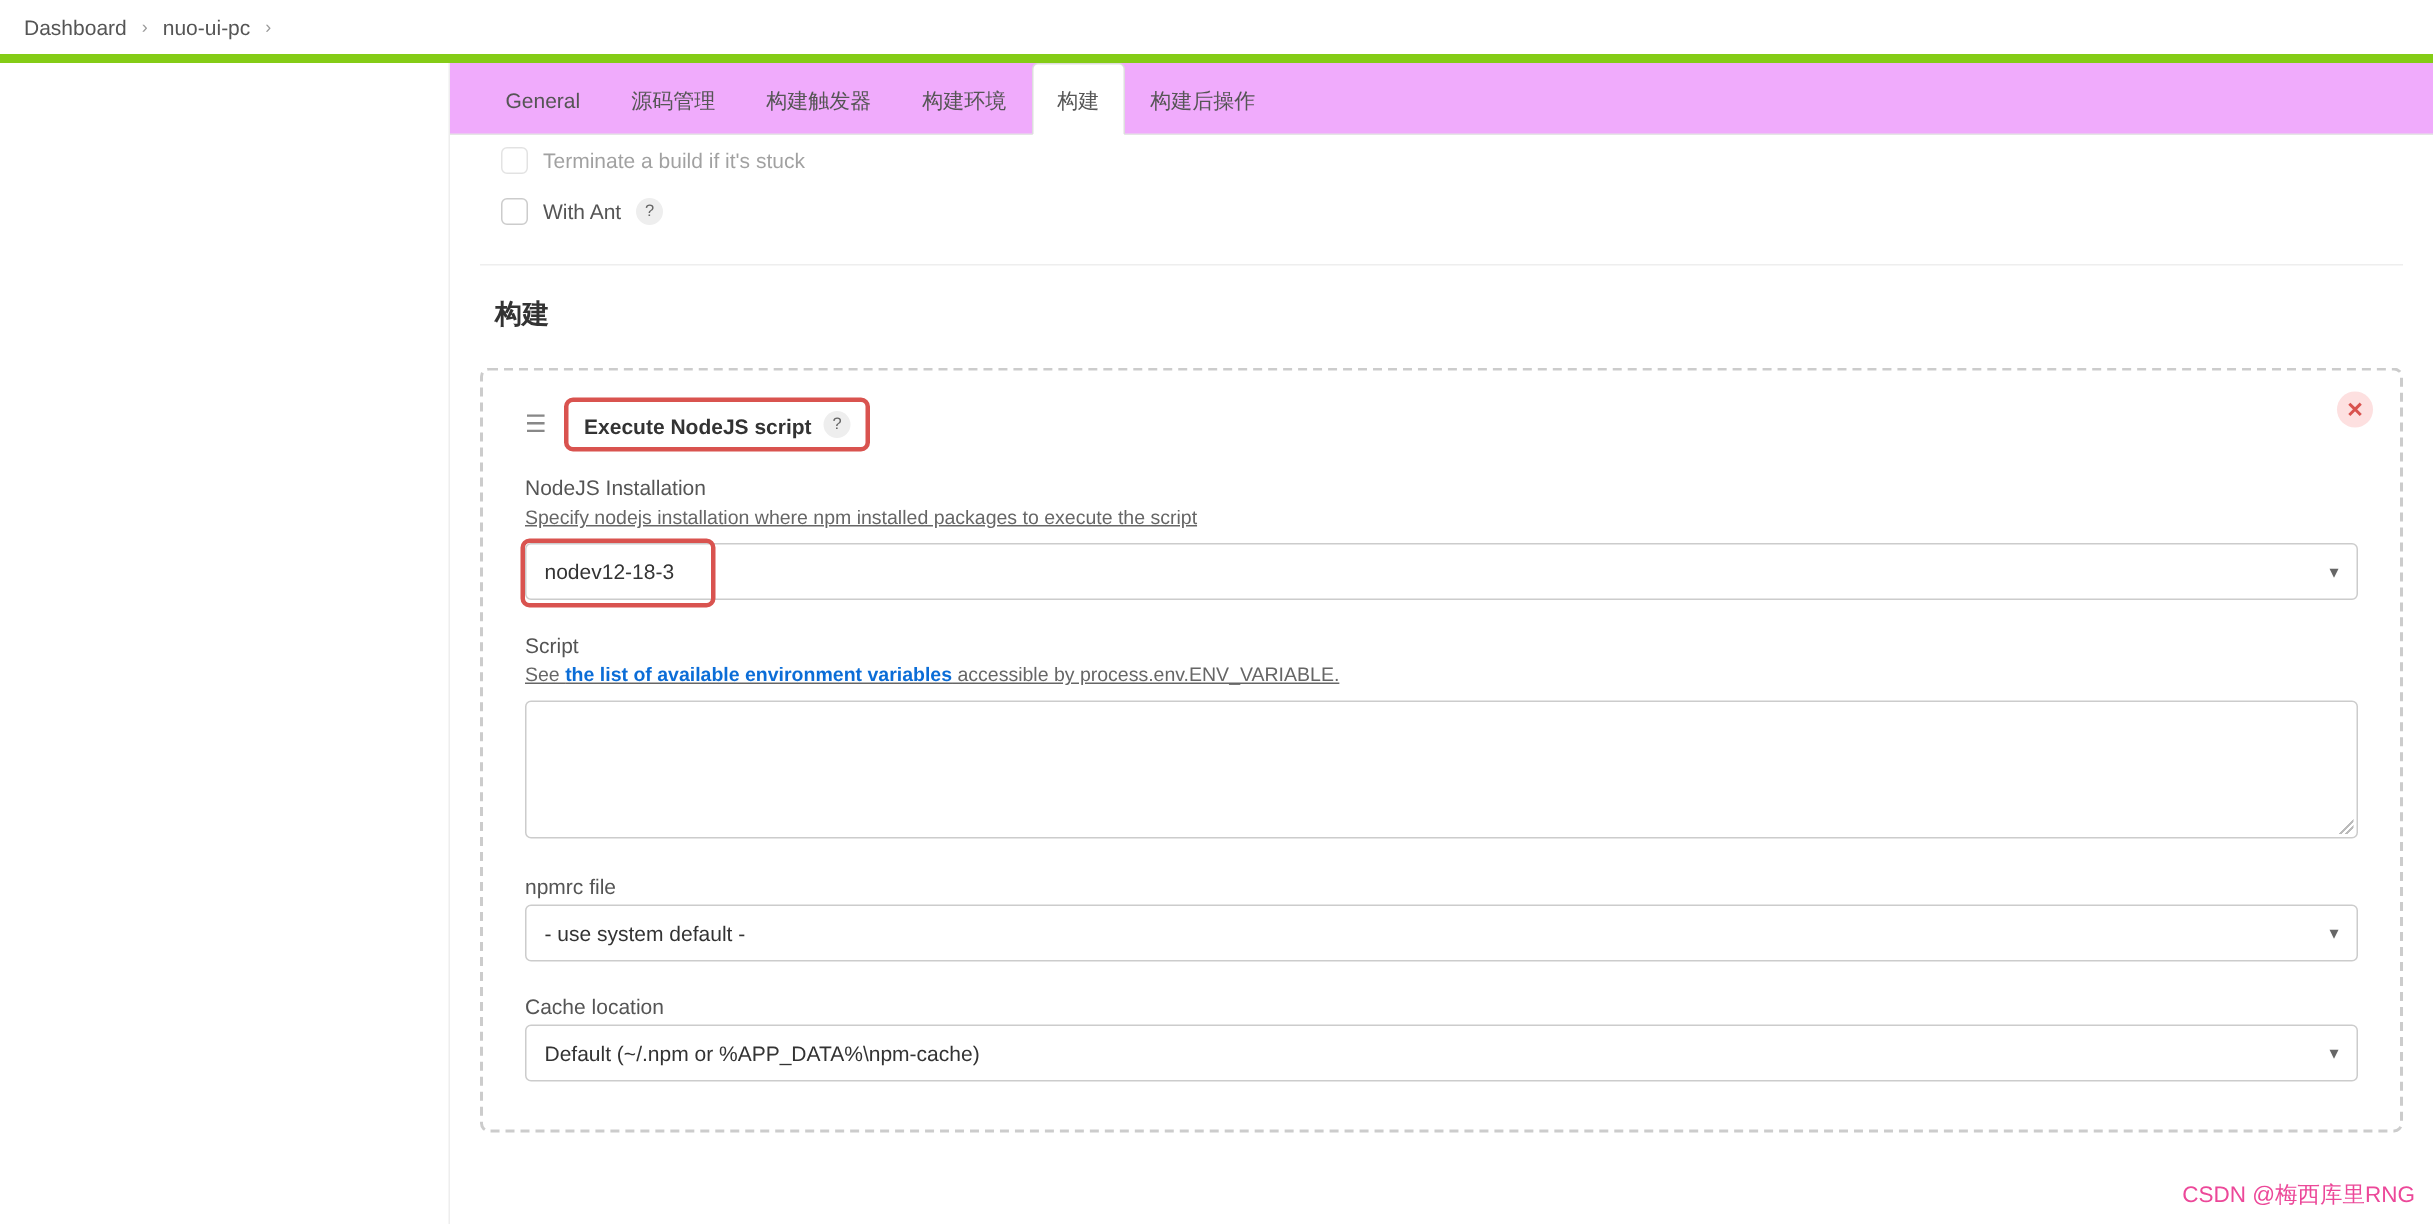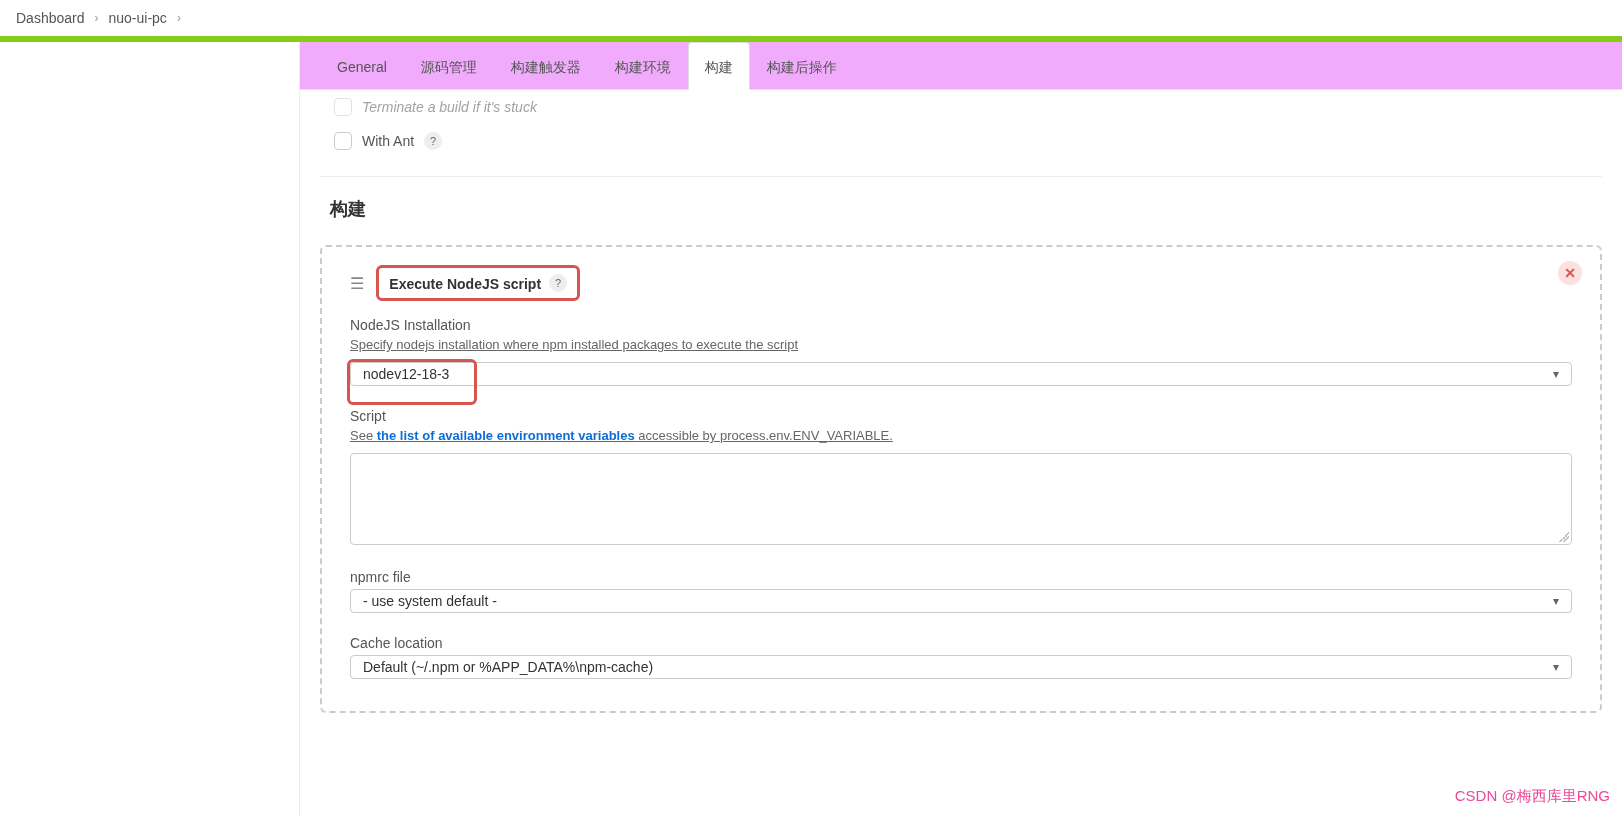--- a/index.html
+++ b/index.html
@@ -32,21 +32,21 @@
     .step-header { display: flex; align-items: center; gap: 12px; margin-bottom: 16px; }
     .drag-handle { color: #888; cursor: grab; font-size: 16px; }
     .step-title-wrap { display: inline-flex; align-items: flex-end; gap: 8px; border: 3px solid #d9534f; border-radius: 6px; padding: 6px 10px; }
     .step-title { font-weight: 700; }
     .remove-btn { position: absolute; right: 18px; top: 14px; width: 24px; height: 24px; border-radius: 50%; background: #fde0e0; color: #d9534f; display: flex; align-items: center; justify-content: center; font-size: 14px; cursor: pointer; font-weight: bold; }
     
     .field-label { color: #555; margin: 10px 0 4px; }
     .field-help { color: #666; font-size: 13px; margin-bottom: 10px; text-decoration: underline; }
     .field-help a { color: #0b6dd7; text-decoration: none; font-weight: 600; }
     
-    .select { width: 100%; border: 1px solid #ccc; border-radius: 4px; height: 24px; padding: 0 12px; background: #fff; display: flex; align-items: center; justify-content: space-between; margin-bottom: 22px; cursor: pointer; }
+    .select { width: 100%; border: 1px solid #ccc; border-radius: 4px; height: 38px; padding: 0 12px; background: #fff; display: flex; align-items: center; justify-content: space-between; margin-bottom: 22px; cursor: pointer; }
     .select .chev-down { color: #666; font-size: 12px; }
     
     .select.highlighted { position: relative; }
     .select.highlighted .hl-box { position: absolute; left: -4px; top: -4px; height: 46px; width: 130px; border: 3px solid #d9534f; border-radius: 6px; pointer-events: none; }
     
     .textarea { width: 100%; border: 1px solid #ccc; border-radius: 4px; min-height: 92px; padding: 8px 10px; resize: both; margin-bottom: 24px; position: relative; }
     .textarea::after { content: ""; position: absolute; right: 2px; bottom: 2px; width: 10px; height: 10px; background: linear-gradient(135deg, transparent 50%, #bbb 50%, #bbb 60%, transparent 60%, transparent 70%, #bbb 70%, #bbb 80%, transparent 80%); }
     
     .watermark { position: fixed; right: 12px; bottom: 10px; color: #ec4899; font-size: 15px; }
   </style>
@@ -66,21 +66,21 @@
     <div class="tabs">
       <div class="tab">General</div>
       <div class="tab">源码管理</div>
       <div class="tab">构建触发器</div>
       <div class="tab">构建环境</div>
       <div class="tab active">构建</div>
       <div class="tab">构建后操作</div>
     </div>
 
     <div class="content">
-      <div class="check-row" style="opacity:.55;font-style:italic;">
+      <div class="check-row" style="opacity:.55;">
         <div class="checkbox"></div>
         <span>Terminate a build if it's stuck</span>
       </div>
       <div class="check-row">
         <div class="checkbox"></div>
         <span>With Ant</span>
         <span class="help-badge">?</span>
       </div>
 
       <hr class="sep">

